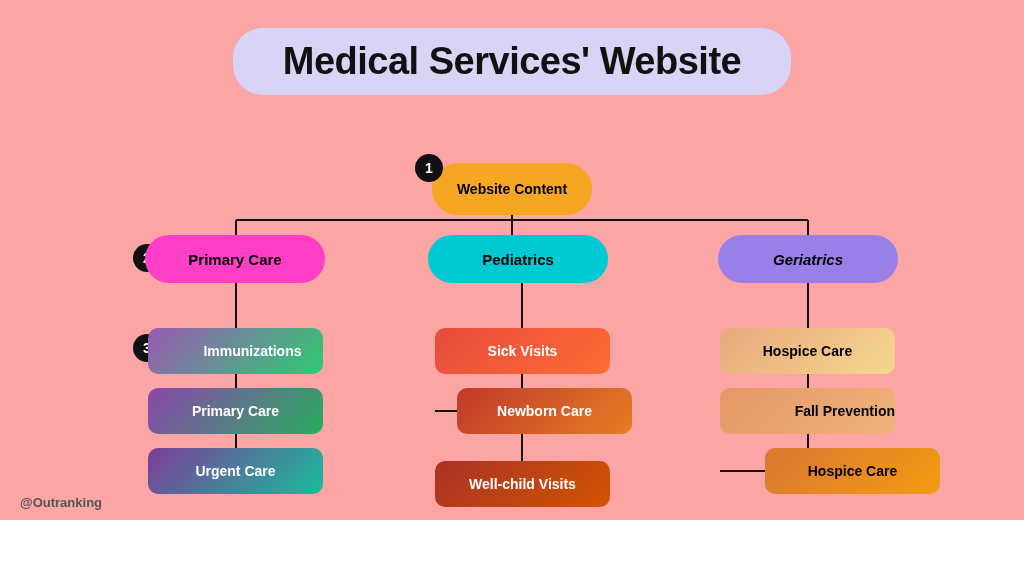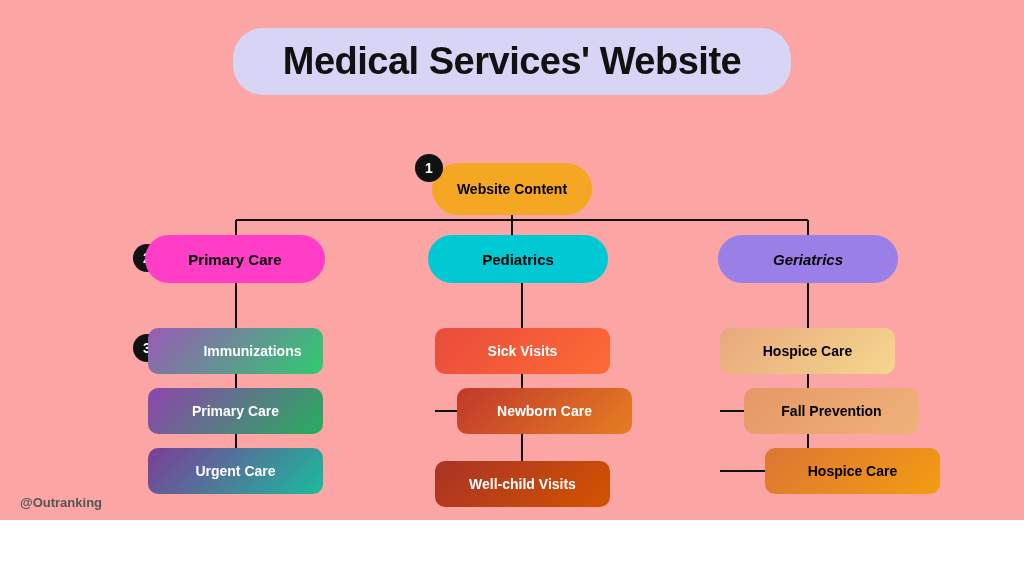--- a/index.html
+++ b/index.html
@@ -154,23 +154,24 @@
 
     
     .node-memory-care {
       background: linear-gradient(135deg, #e8a87c, #f5d78e);
       left: 720px;
       top: 213px;
       color: #000;
     }
     .node-fall-prevention {
       background: linear-gradient(135deg, #e59866, #f0b27a);
-      left: 744px;
+      left: 720px;
       top: 273px;
       color: #000;
+      justify-content: flex-end;
     }
     .node-hospice-care {
       background: linear-gradient(135deg, #dc7633, #f39c12);
       left: 720px;
       top: 333px;
       color: #000;
       margin-left: 45px;
     }
 
     

